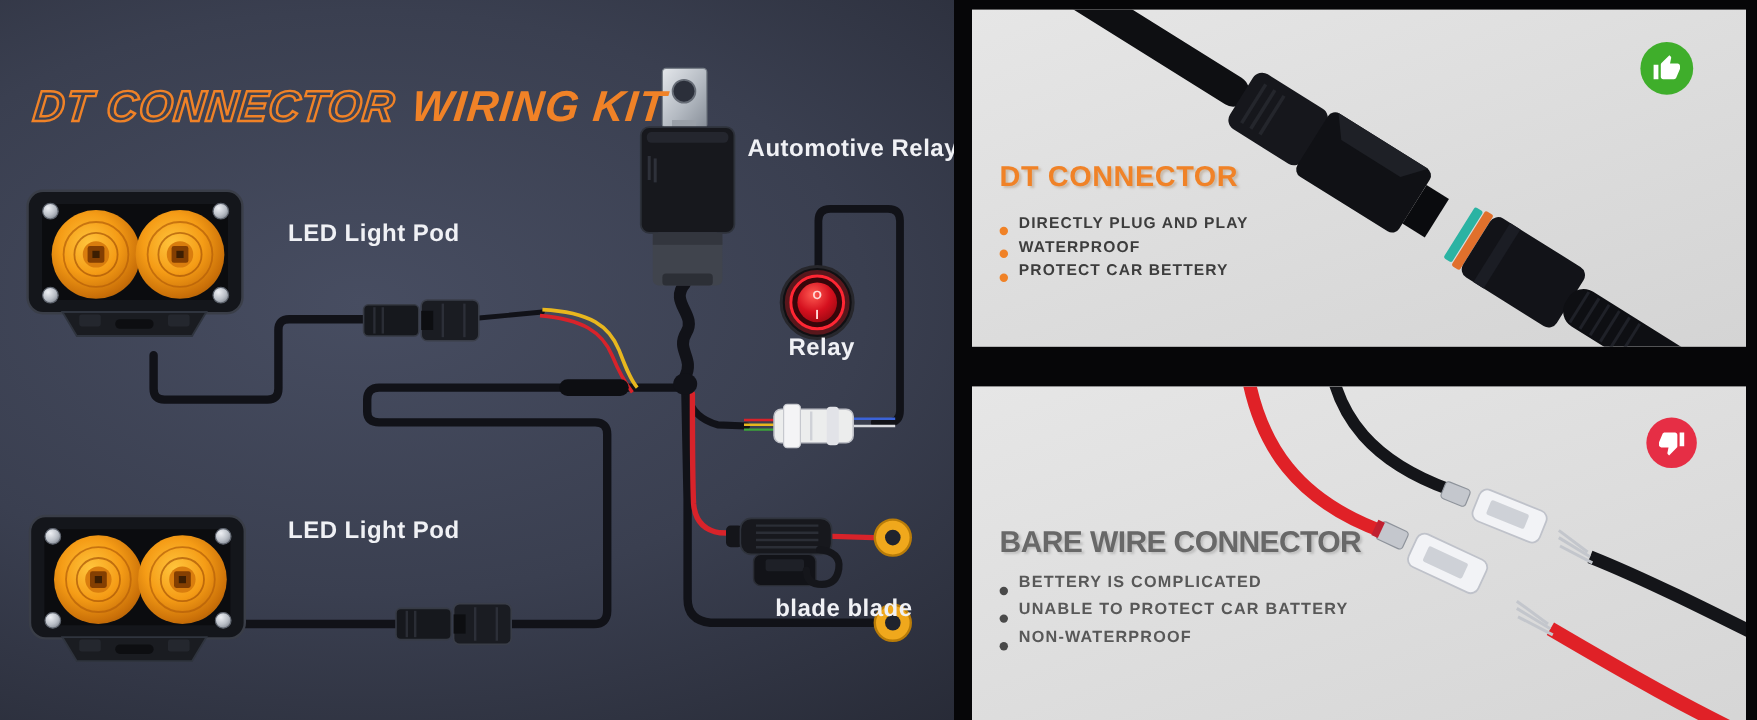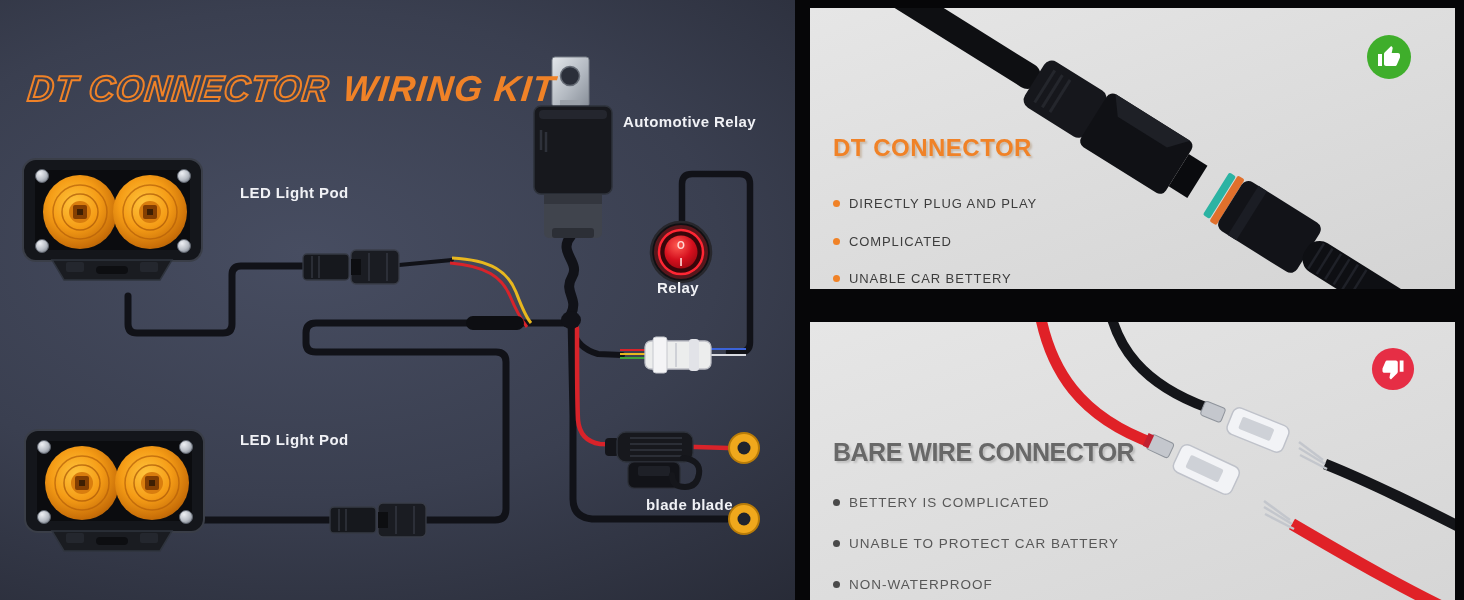--- a/index.html
+++ b/index.html
@@ -7,38 +7,38 @@
          font-family:"Liberation Sans",sans-serif;background:#050508;}
   
   .diagram{position:absolute;left:0;top:0;width:797px;height:600px;
     background:radial-gradient(1100px 640px at 38% 42%, #474d61 0%, #3a3f50 38%, #272a36 72%, #181a22 100%);}
   .diagram svg{position:absolute;left:0;top:0;}
   .title{position:absolute;left:28px;top:44px;white-space:nowrap;
          font-style:italic;font-weight:900;font-size:36px;letter-spacing:1px;
          transform:skewX(-6deg);}
   .title .outline{color:transparent;-webkit-text-stroke:2px #f08227;}
   .title .solid{color:#f08227;margin-left:14px;}
-  .lbl{position:absolute;color:#f0f1f5;font-size:15px;font-weight:600;
+  .lbl{position:absolute;color:#f0f1f5;font-size:20px;font-weight:600;
        letter-spacing:.4px;white-space:nowrap;}
   
   .right{position:absolute;left:795px;top:0;width:669px;height:600px;background:#060608;}
   .panel{position:absolute;left:15px;width:645px;overflow:hidden;
          background:linear-gradient(160deg,#e6e6e6 0%,#dcdcdc 55%,#d4d4d4 100%);}
   .panel.top{top:8px;height:281px;}
   .panel.bottom{top:322px;height:336px;}
   .panel svg.art{position:absolute;left:0;top:0;}
   .panel h2{margin:0;position:absolute;left:23px;white-space:nowrap;font-weight:900;}
   .panel.top h2{top:126px;font-size:24px;color:#f08227;letter-spacing:.5px;
      text-shadow:2px 2px 2px rgba(130,75,15,.25);}
   .panel.bottom h2{top:116px;font-size:25px;color:#686868;letter-spacing:-.5px;
      text-shadow:2px 2px 2px rgba(60,60,60,.2);}
   .bullets{position:absolute;left:23px;margin:0;padding:0;list-style:none;}
   .panel.top .bullets{top:168px;}
   .panel.bottom .bullets{top:151px;}
-  .bullets li{display:flex;align-items:center;font-weight:400;white-space:nowrap;margin-top:18px;}
+  .bullets li{display:flex;align-items:flex-end;font-weight:700;white-space:nowrap;}
   .panel.top .bullets li{font-size:13px;color:#3d3d3d;letter-spacing:.9px;line-height:19.5px;}
   .panel.bottom .bullets li{font-size:13.5px;color:#585858;letter-spacing:1px;line-height:23px;}
   .dot{display:inline-block;width:7px;height:7px;border-radius:50%;margin-right:9px;flex:0 0 auto;}
   .panel.top .dot{background:#f08227;}
   .panel.bottom .dot{background:#4a4a4a;}
   .badge{position:absolute;}
   .panel.top .badge{left:556px;top:26px;}
   .panel.bottom .badge{left:561px;top:25px;}
 </style>
 </head>
@@ -245,25 +245,25 @@
         <path transform="translate(11,11)" fill="#fff" d="M1 21h4V9H1v12zm22-11c0-1.1-.9-2-2-2h-6.31l.95-4.57.03-.32c0-.41-.17-.79-.44-1.06L14.17 1 7.58 7.59C7.22 7.95 7 8.45 7 9v10c0 1.1.9 2 2 2h9c.83 0 1.54-.5 1.84-1.22l3.02-7.05c.09-.23.14-.47.14-.73v-2z"></path>
       </svg>
       <h2>DT CONNECTOR</h2>
       <ul class="bullets">
         <li>
             <span class="dot"></span>
             <span>DIRECTLY PLUG AND PLAY</span>
           </li>
         <li>
             <span class="dot"></span>
-            <span>COMPLICATED</span>
-          </li>
-        <li>
-            <span class="dot"></span>
-            <span>UNABLE CAR BETTERY</span>
+            <span>WATERPROOF</span>
+          </li>
+        <li>
+            <span class="dot"></span>
+            <span>PROTECT CAR BETTERY</span>
           </li>
       </ul>
     </div>
 
     <div class="panel bottom">
       <svg class="art" width="645" height="282" viewBox="0 0 645 282">
         <path d="M228 -20 C238 50 272 96 345 122" fill="none" stroke="#e02127" stroke-width="11"></path>
         <path d="M298 -20 C306 25 332 62 398 86" fill="none" stroke="#141519" stroke-width="10"></path>
         <g transform="rotate(25 352 125)">
           <rect x="338" y="117" width="24" height="16" rx="3" fill="#c4c7cd" stroke="#8e939b"></rect>

